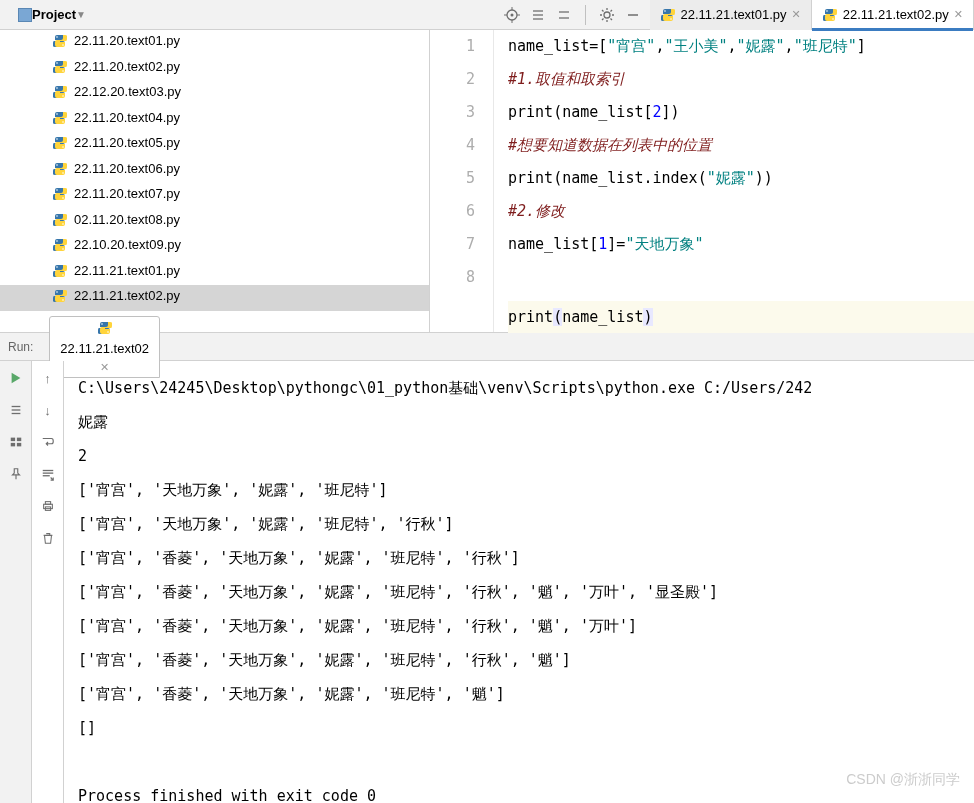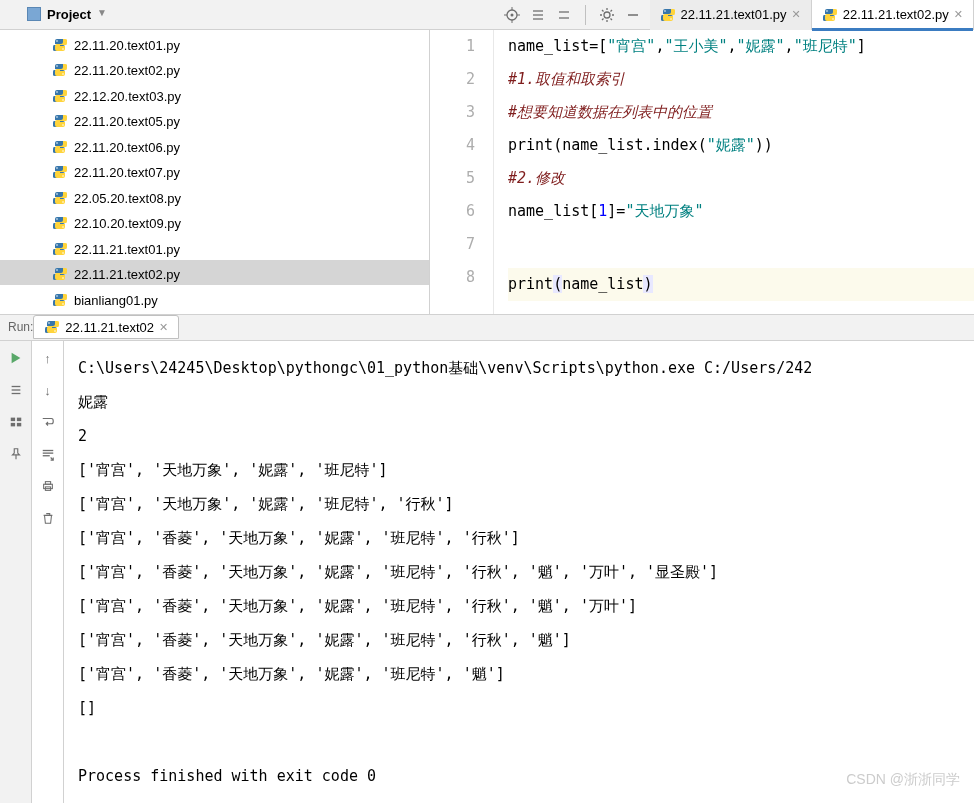--- a/index.html
+++ b/index.html
@@ -1,45 +1,45 @@
 <!DOCTYPE html>
 <html><head>
 <meta charset="utf-8">
 <style>
 * { box-sizing: border-box; margin: 0; padding: 0; }
 body { font-family: "Segoe UI", Arial, sans-serif; font-size: 13px; background: #fff; color: #000; width: 974px; height: 803px; overflow: hidden; display: flex; flex-direction: column; }
 .topbar { display: flex; align-items: center; height: 30px; border-bottom: 1px solid #d1d1d1; background: #f2f2f2; }
-.proj-label { display: flex; gap: 6px; padding: 0 27px; font-weight: bold; }
+.proj-label { display: flex; align-items: center; padding: 0 18px; font-weight: bold; }
 .proj-arrow { color: #888; font-size: 10px; }
 .topbar-spacer { flex: 1; }
 .topbar-icons { display: flex; gap: 8px; align-items: center; padding-right: 8px; }
 .tb-icon { width: 18px; height: 18px; display: flex; align-items: center; justify-content: center; color: #6e6e6e; cursor: pointer; }
 .divider-v { width: 1px; height: 20px; background: #c0c0c0; margin: 0 4px; }
 .tabs { display: flex; align-items: center; height: 30px; }
 .tab { display: flex; align-items: center; gap: 5px; padding: 0 10px; height: 100%; border-right: 1px solid #d1d1d1; background: #ececec; cursor: pointer; position: relative; }
 .tab.active { background: #fff; }
 .tab.active::after { content: ""; position: absolute; bottom: -1px; left: 0; right: 0; height: 3px; background: #3b7cc1; }
 .tab-close { color: #999; font-size: 11px; }
 .main-row { display: flex; height: 303px; border-bottom: 1px solid #d1d1d1; }
 .sidebar { width: 430px; border-right: 1px solid #d1d1d1; background: #fff; overflow-y: auto; }
-.file-item { display: flex; align-items: flex-end; gap: 6px; padding: 3px 8px 3px 52px; cursor: pointer; height: 25.5px; }
+.file-item { display: flex; align-items: flex-start; gap: 6px; padding: 3px 8px 3px 52px; cursor: pointer; height: 25.5px; }
 .file-item.selected { background: #d5d5d5; }
 .file-item.less-indent { }
 .editor { flex: 1; display: flex; font-family: "Consolas", monospace; font-size: 15px; }
 .gutter { width: 64px; background: #fff; color: #adadad; text-align: right; padding-right: 18px; border-right: 1px solid #e8e8e8; }
 .gutter div { height: 33px; line-height: 33px; }
 .code { flex: 1; padding-left: 14px; }
 .code-line { height: 33px; line-height: 33px; white-space: pre; }
 .code-line.hl { background: #fcfaec; margin-top: 40px; }
 .str { color: #008080; }
 .num { color: #0000ff; }
 .comment { color: #7f1d1d; font-style: italic; }
-.run-header { display: flex; align-items: center; height: 28px; border-bottom: 1px solid #d1d1d1; background: #f2f2f2; padding-left: 8px; gap: 0; }
+.run-header { display: flex; align-items: center; height: 28px; border-bottom: 1px solid #d1d1d1; background: #f2f2f2; padding-left: 8px; gap: 16px; }
 .run-label { color: #666; font-size: 12px; }
-.run-tab { display: flex; align-items: center; gap: 5px; background: #fff; padding: 3px 10px; border: 1px solid #c0c0c0; border-radius: 3px 3px 0 0; }
+.run-tab { display: flex; align-items: center; gap: 5px; background: #fff; padding: 3px 10px; border: 1px solid #c0c0c0; border-radius: 3px 3px 0 0; flex-direction: column; }
 .run-body { display: flex; flex: 1; }
 .run-tools { width: 32px; border-right: 1px solid #d1d1d1; background: #f2f2f2; display: flex; flex-direction: column; align-items: center; padding-top: 8px; gap: 14px; }
 .rt-icon { width: 18px; height: 18px; display: flex; align-items: center; justify-content: center; color: #6e6e6e; cursor: pointer; }
 .run-tools2 { width: 32px; border-right: 1px solid #d1d1d1; background: #fff; display: flex; flex-direction: column; align-items: center; padding-top: 8px; gap: 14px; }
 .console { flex: 1; font-family: "宋体", SimSun, monospace; font-size: 15px; padding: 10px 14px; line-height: 34px; white-space: pre; overflow: hidden; color: #000; }
 .watermark { position: absolute; bottom: 14px; right: 14px; color: #ccc; font-size: 14px; font-family: sans-serif; margin-left: 10px; }
 .py-icon { display: inline-block; width: 16px; height: 16px; }
 .proj-icon { display: inline-block; width: 14px; height: 14px; background: #7aa7d4; border: 1px solid #5a87b4; }
 .green { color: #59a869; }
 .hl-br { background: #e8e8ff; }
@@ -144,20 +144,29 @@
           </svg></span>
         <span>22.12.20.text03.py</span>
       </div>
       <div class="file-item">
         <span class="py-icon"><svg viewBox="0 0 16 16" width="16" height="16">
             <path d="M5 2 Q3 2 3 4 L3 7 L8 7 L8 8 L2 8 Q1 8 1 10 L1 13 Q1 14 3 14 L5 14 L5 11 Q5 9 7 9 L11 9 Q13 9 13 7 L13 4 Q13 2 11 2 Z" fill="#3776ab"></path>
             <circle cx="5" cy="4" r="0.8" fill="#fff"></circle>
             <path d="M11 14 Q13 14 13 12 L13 9 L8 9 L8 8 L14 8 Q15 8 15 6 L15 3 Q15 2 13 2 L11 2 L11 5 Q11 7 9 7 L5 7 Q3 7 3 9 L3 12 Q3 14 5 14 Z" fill="#ffd43b"></path>
             <circle cx="11" cy="12" r="0.8" fill="#fff"></circle>
           </svg></span>
+        <span>22.11.20.text04.py</span>
+      </div>
+      <div class="file-item">
+        <span class="py-icon"><svg viewBox="0 0 16 16" width="16" height="16">
+            <path d="M5 2 Q3 2 3 4 L3 7 L8 7 L8 8 L2 8 Q1 8 1 10 L1 13 Q1 14 3 14 L5 14 L5 11 Q5 9 7 9 L11 9 Q13 9 13 7 L13 4 Q13 2 11 2 Z" fill="#3776ab"></path>
+            <circle cx="5" cy="4" r="0.8" fill="#fff"></circle>
+            <path d="M11 14 Q13 14 13 12 L13 9 L8 9 L8 8 L14 8 Q15 8 15 6 L15 3 Q15 2 13 2 L11 2 L11 5 Q11 7 9 7 L5 7 Q3 7 3 9 L3 12 Q3 14 5 14 Z" fill="#ffd43b"></path>
+            <circle cx="11" cy="12" r="0.8" fill="#fff"></circle>
+          </svg></span>
         <span>22.11.20.text05.py</span>
       </div>
       <div class="file-item">
         <span class="py-icon"><svg viewBox="0 0 16 16" width="16" height="16">
             <path d="M5 2 Q3 2 3 4 L3 7 L8 7 L8 8 L2 8 Q1 8 1 10 L1 13 Q1 14 3 14 L5 14 L5 11 Q5 9 7 9 L11 9 Q13 9 13 7 L13 4 Q13 2 11 2 Z" fill="#3776ab"></path>
             <circle cx="5" cy="4" r="0.8" fill="#fff"></circle>
             <path d="M11 14 Q13 14 13 12 L13 9 L8 9 L8 8 L14 8 Q15 8 15 6 L15 3 Q15 2 13 2 L11 2 L11 5 Q11 7 9 7 L5 7 Q3 7 3 9 L3 12 Q3 14 5 14 Z" fill="#ffd43b"></path>
             <circle cx="11" cy="12" r="0.8" fill="#fff"></circle>
           </svg></span>
         <span>22.11.20.text06.py</span>
@@ -171,21 +180,21 @@
           </svg></span>
         <span>22.11.20.text07.py</span>
       </div>
       <div class="file-item">
         <span class="py-icon"><svg viewBox="0 0 16 16" width="16" height="16">
             <path d="M5 2 Q3 2 3 4 L3 7 L8 7 L8 8 L2 8 Q1 8 1 10 L1 13 Q1 14 3 14 L5 14 L5 11 Q5 9 7 9 L11 9 Q13 9 13 7 L13 4 Q13 2 11 2 Z" fill="#3776ab"></path>
             <circle cx="5" cy="4" r="0.8" fill="#fff"></circle>
             <path d="M11 14 Q13 14 13 12 L13 9 L8 9 L8 8 L14 8 Q15 8 15 6 L15 3 Q15 2 13 2 L11 2 L11 5 Q11 7 9 7 L5 7 Q3 7 3 9 L3 12 Q3 14 5 14 Z" fill="#ffd43b"></path>
             <circle cx="11" cy="12" r="0.8" fill="#fff"></circle>
           </svg></span>
-        <span>22.05.20.text08.py</span>
+        <span>02.11.20.text08.py</span>
       </div>
       <div class="file-item">
         <span class="py-icon"><svg viewBox="0 0 16 16" width="16" height="16">
             <path d="M5 2 Q3 2 3 4 L3 7 L8 7 L8 8 L2 8 Q1 8 1 10 L1 13 Q1 14 3 14 L5 14 L5 11 Q5 9 7 9 L11 9 Q13 9 13 7 L13 4 Q13 2 11 2 Z" fill="#3776ab"></path>
             <circle cx="5" cy="4" r="0.8" fill="#fff"></circle>
             <path d="M11 14 Q13 14 13 12 L13 9 L8 9 L8 8 L14 8 Q15 8 15 6 L15 3 Q15 2 13 2 L11 2 L11 5 Q11 7 9 7 L5 7 Q3 7 3 9 L3 12 Q3 14 5 14 Z" fill="#ffd43b"></path>
             <circle cx="11" cy="12" r="0.8" fill="#fff"></circle>
           </svg></span>
         <span>22.10.20.text09.py</span>
       </div>
@@ -224,20 +233,21 @@
         <div>3</div>
         <div>4</div>
         <div>5</div>
         <div>6</div>
         <div>7</div>
         <div>8</div>
       </div>
     <div class="code" id="code">
         <div class="code-line">name_list=[<span class="str">"宵宫"</span>,<span class="str">"王小美"</span>,<span class="str">"妮露"</span>,<span class="str">"班尼特"</span>]</div>
         <div class="code-line"><span class="comment">#1.取值和取索引</span></div>
+        <div class="code-line">print(name_list[<span class="num">2</span>])</div>
         <div class="code-line"><span class="comment">#想要知道数据在列表中的位置</span></div>
         <div class="code-line">print(name_list.index(<span class="str">"妮露"</span>))</div>
         <div class="code-line"><span class="comment">#2.修改</span></div>
         <div class="code-line">name_list[<span class="num">1</span>]=<span class="str">"天地万象"</span></div>
         <div class="code-line hl">print<span class="hl-br">(</span>name_list<span class="hl-br">)</span></div>
       </div>
   </div>
 </div>
 
 <div class="run-header">

